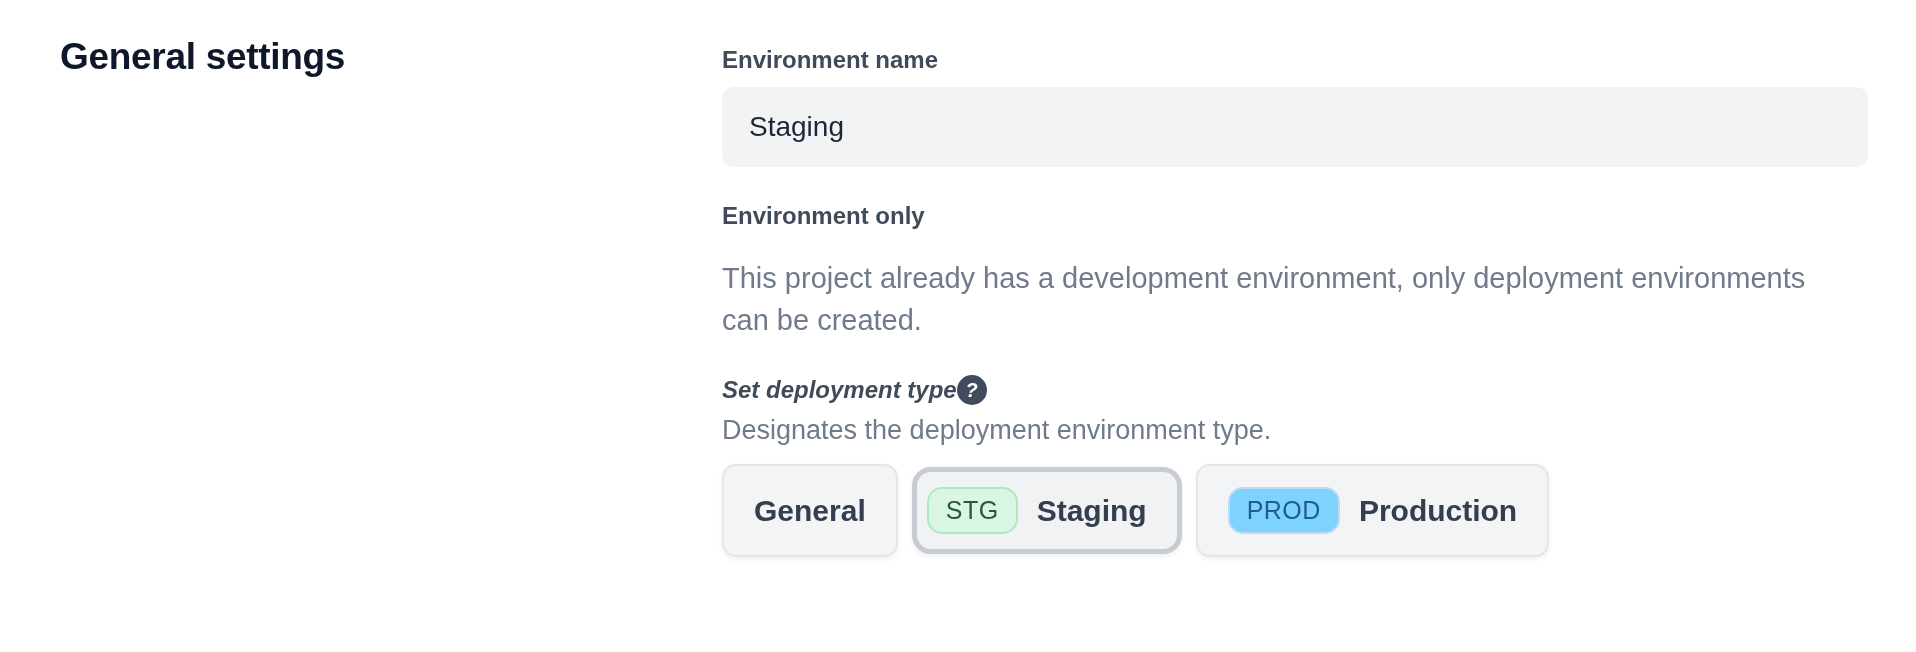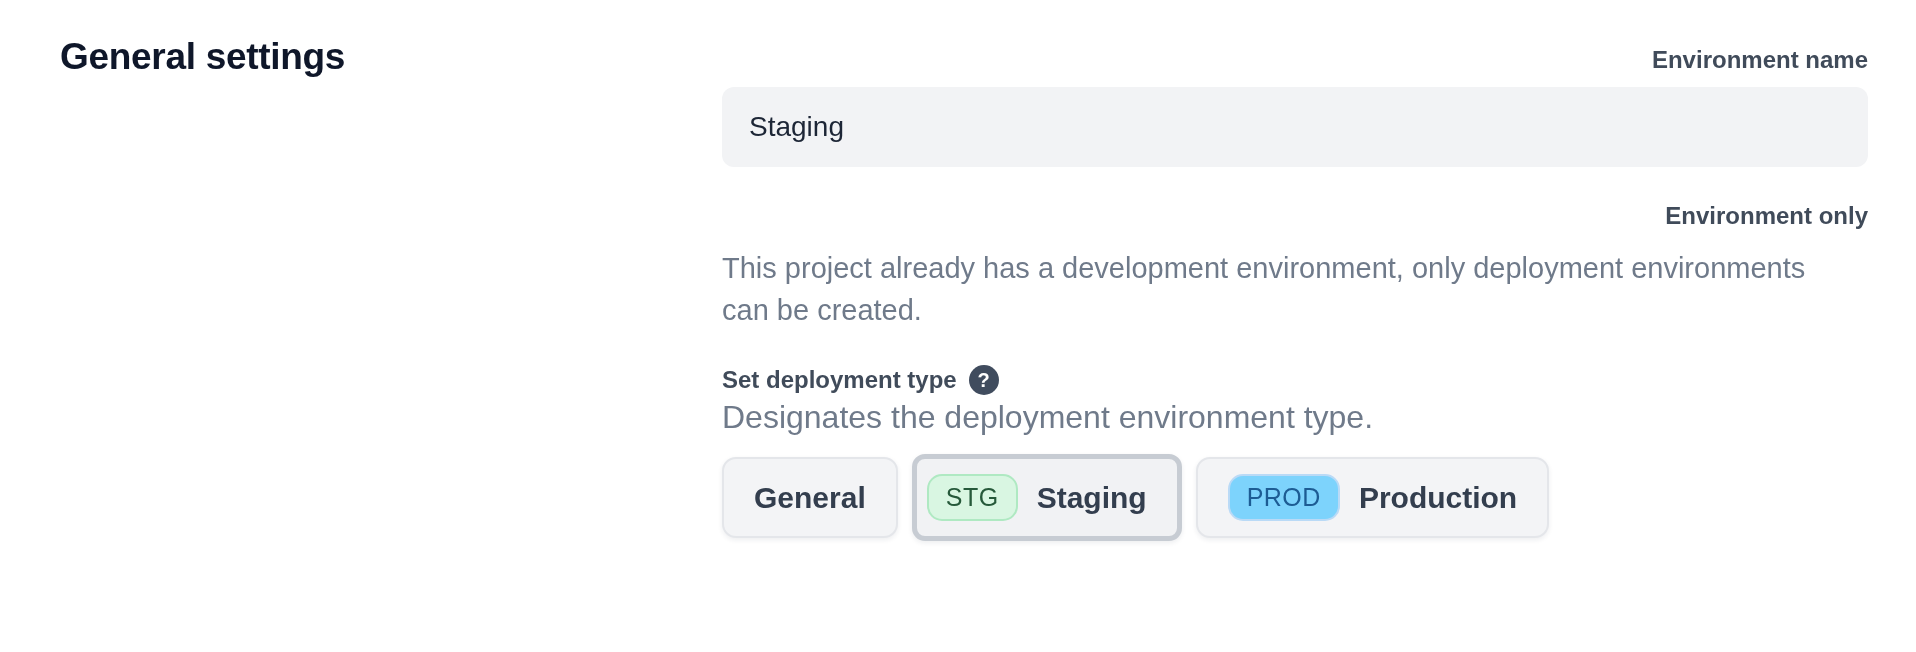--- a/index.html
+++ b/index.html
@@ -22,95 +22,95 @@
     left: 722px; top: 46px;
     width: 1146px;
     display: flex;
     flex-direction: column;
   }
   .field-label {
     font-size: 24px;
     font-weight: 700;
     color: #404b5a;
     margin-bottom: 13px;
-    text-align: right;
   }
   .text-input {
     width: 100%;
     height: 80px;
     background: #f2f3f5;
     border: none;
     border-radius: 12px;
     padding: 0 27px;
     font-family: "Liberation Sans", sans-serif;
     font-size: 28px;
     color: #1d2636;
     outline: none;
     display: block;
   }
   .text-input.dark-text { color: #14181f; }
   .gap-lg { height: 35px; }
   .helper-text {
-    margin-top: 4px;
+    margin-top: 14px;
     font-size: 29px;
     line-height: 42px;
     color: #6f7a8a;
     max-width: 1135px;
   }
   .label-row {
     margin-top: 34px;
     display: flex;
     align-items: center;
-    gap: 12px;
+    gap: 0;
+    font-style: italic;
   }
   .label-row .field-label { margin-bottom: 0; }
   .help-icon {
     width: 30px; height: 30px;
     border-radius: 50%;
     background: #404c5e;
     color: #ffffff;
     font-size: 20px;
     font-weight: 700;
     display: flex;
     align-items: center;
     justify-content: center;
     cursor: pointer;
     user-select: none;
   }
   .description-text {
-    margin-top: 4px;
-    font-size: 32px;
+    margin-top: 10px;
+    font-size: 27px;
     color: #6f7a8a;
   }
   .options-row {
     margin-top: 18px;
     display: flex;
     align-items: center;
     gap: 14px;
   }
   .option-btn {
     display: flex;
     align-items: center;
     gap: 19px;
-    height: 81px;
+    height: 93px;
     padding: 0 30px;
     background: #f3f4f6;
     border: 2px solid #e4e6ea;
     border-radius: 14px;
     font-family: "Liberation Sans", sans-serif;
     font-size: 30px;
     font-weight: 700;
     color: #333e4e;
     box-shadow: 0 2px 5px rgba(30, 40, 60, 0.08);
     cursor: pointer;
   }
   .option-btn.selected {
     height: 87px;
     border: 5px solid #c7ccd3;
-    border-radius: 13px;
+    border-radius: 19px;
     background: #f1f2f4;
     padding-left: 10px;
   }
   .badge {
     display: inline-flex;
     align-items: center;
     justify-content: center;
     height: 47px;
     padding: 0 17px;
     border-radius: 15px;

